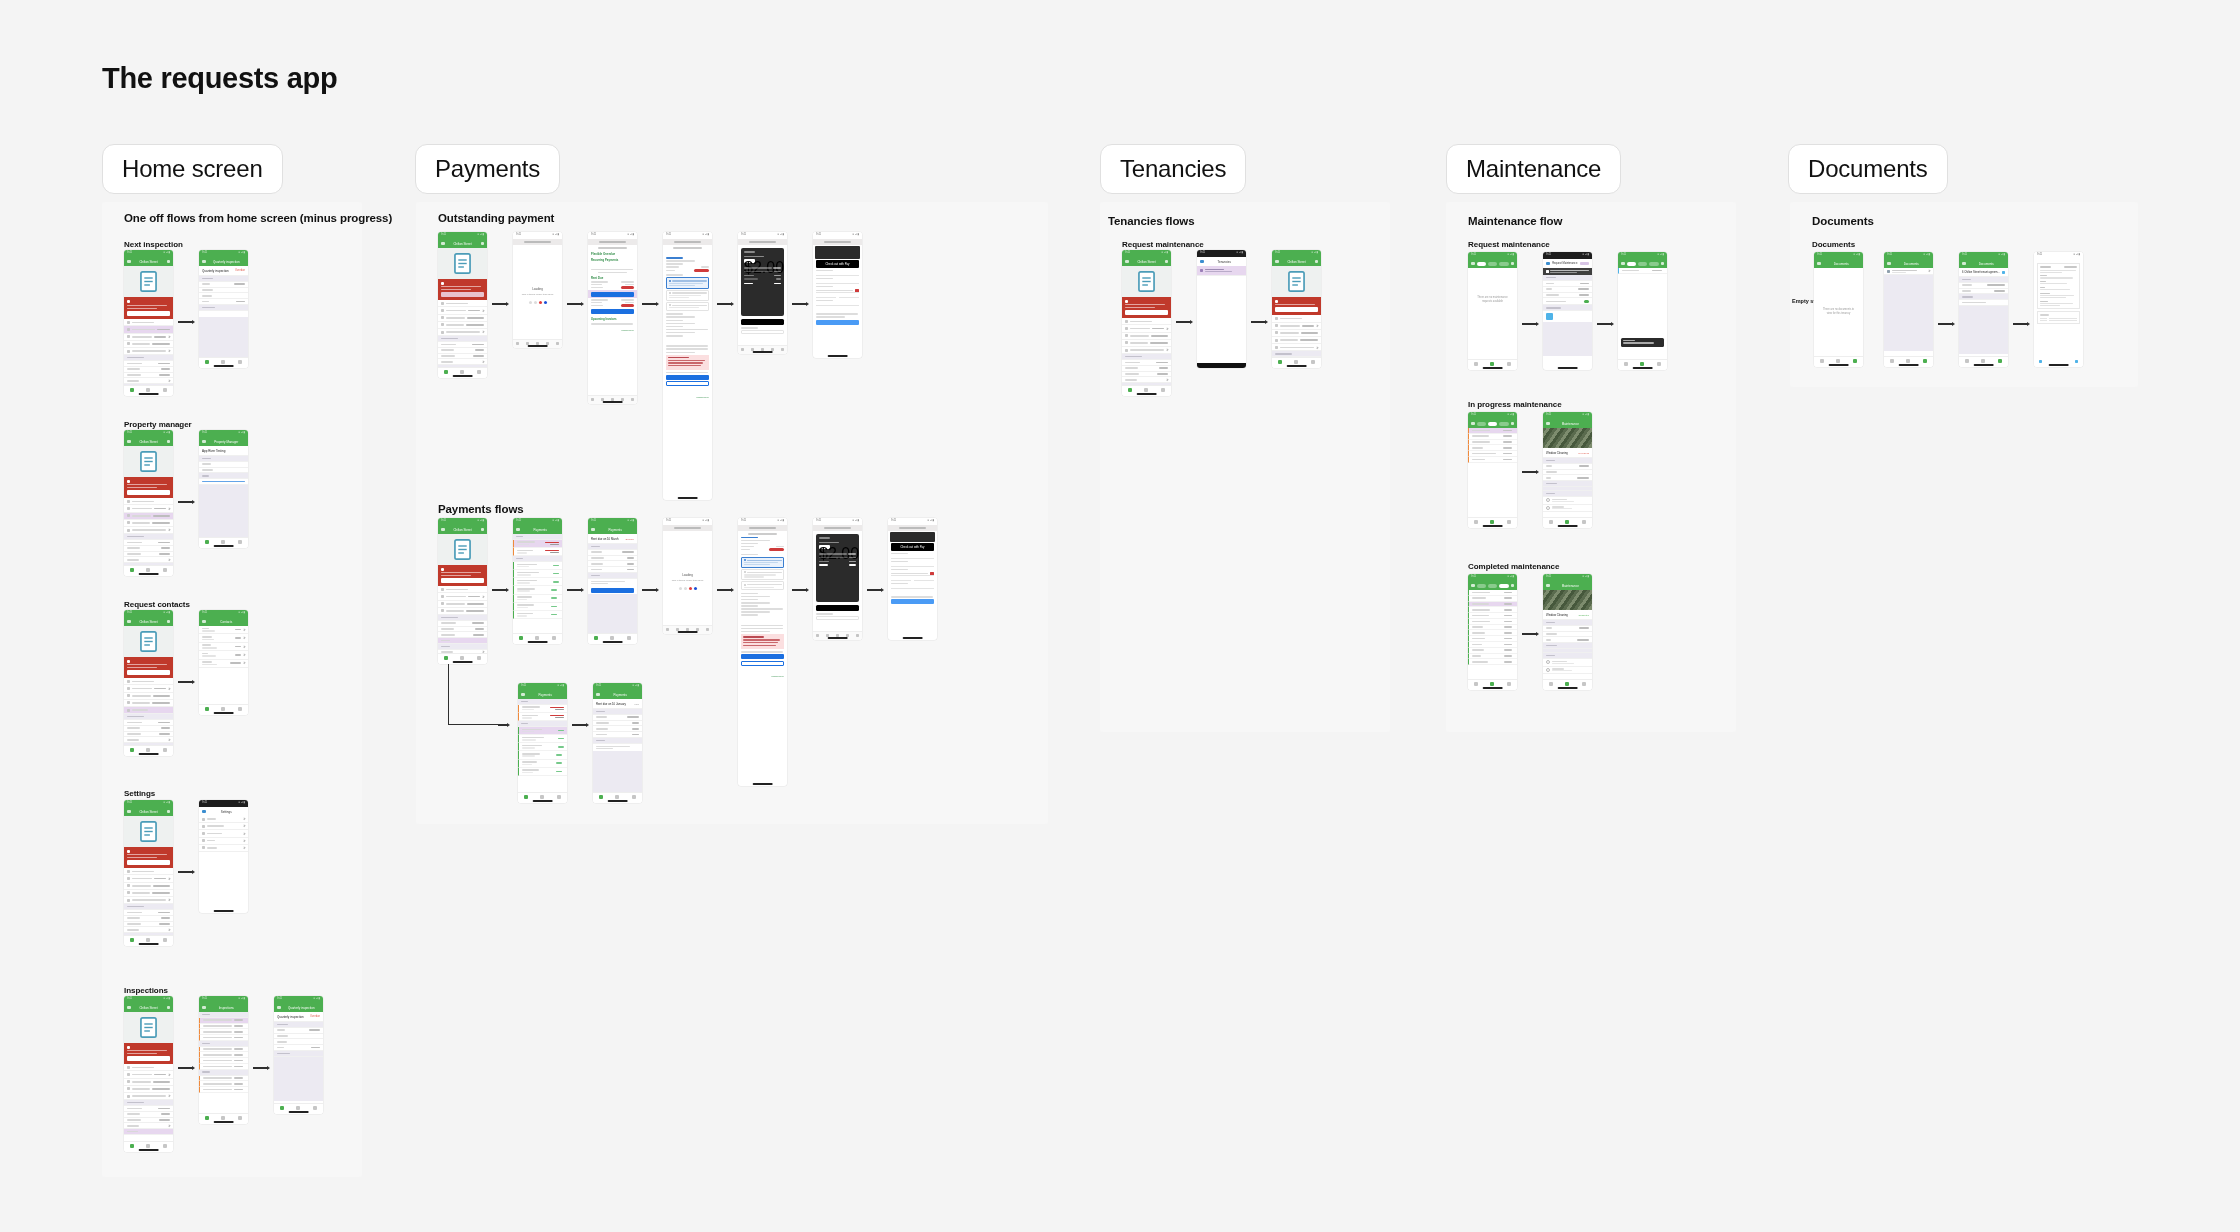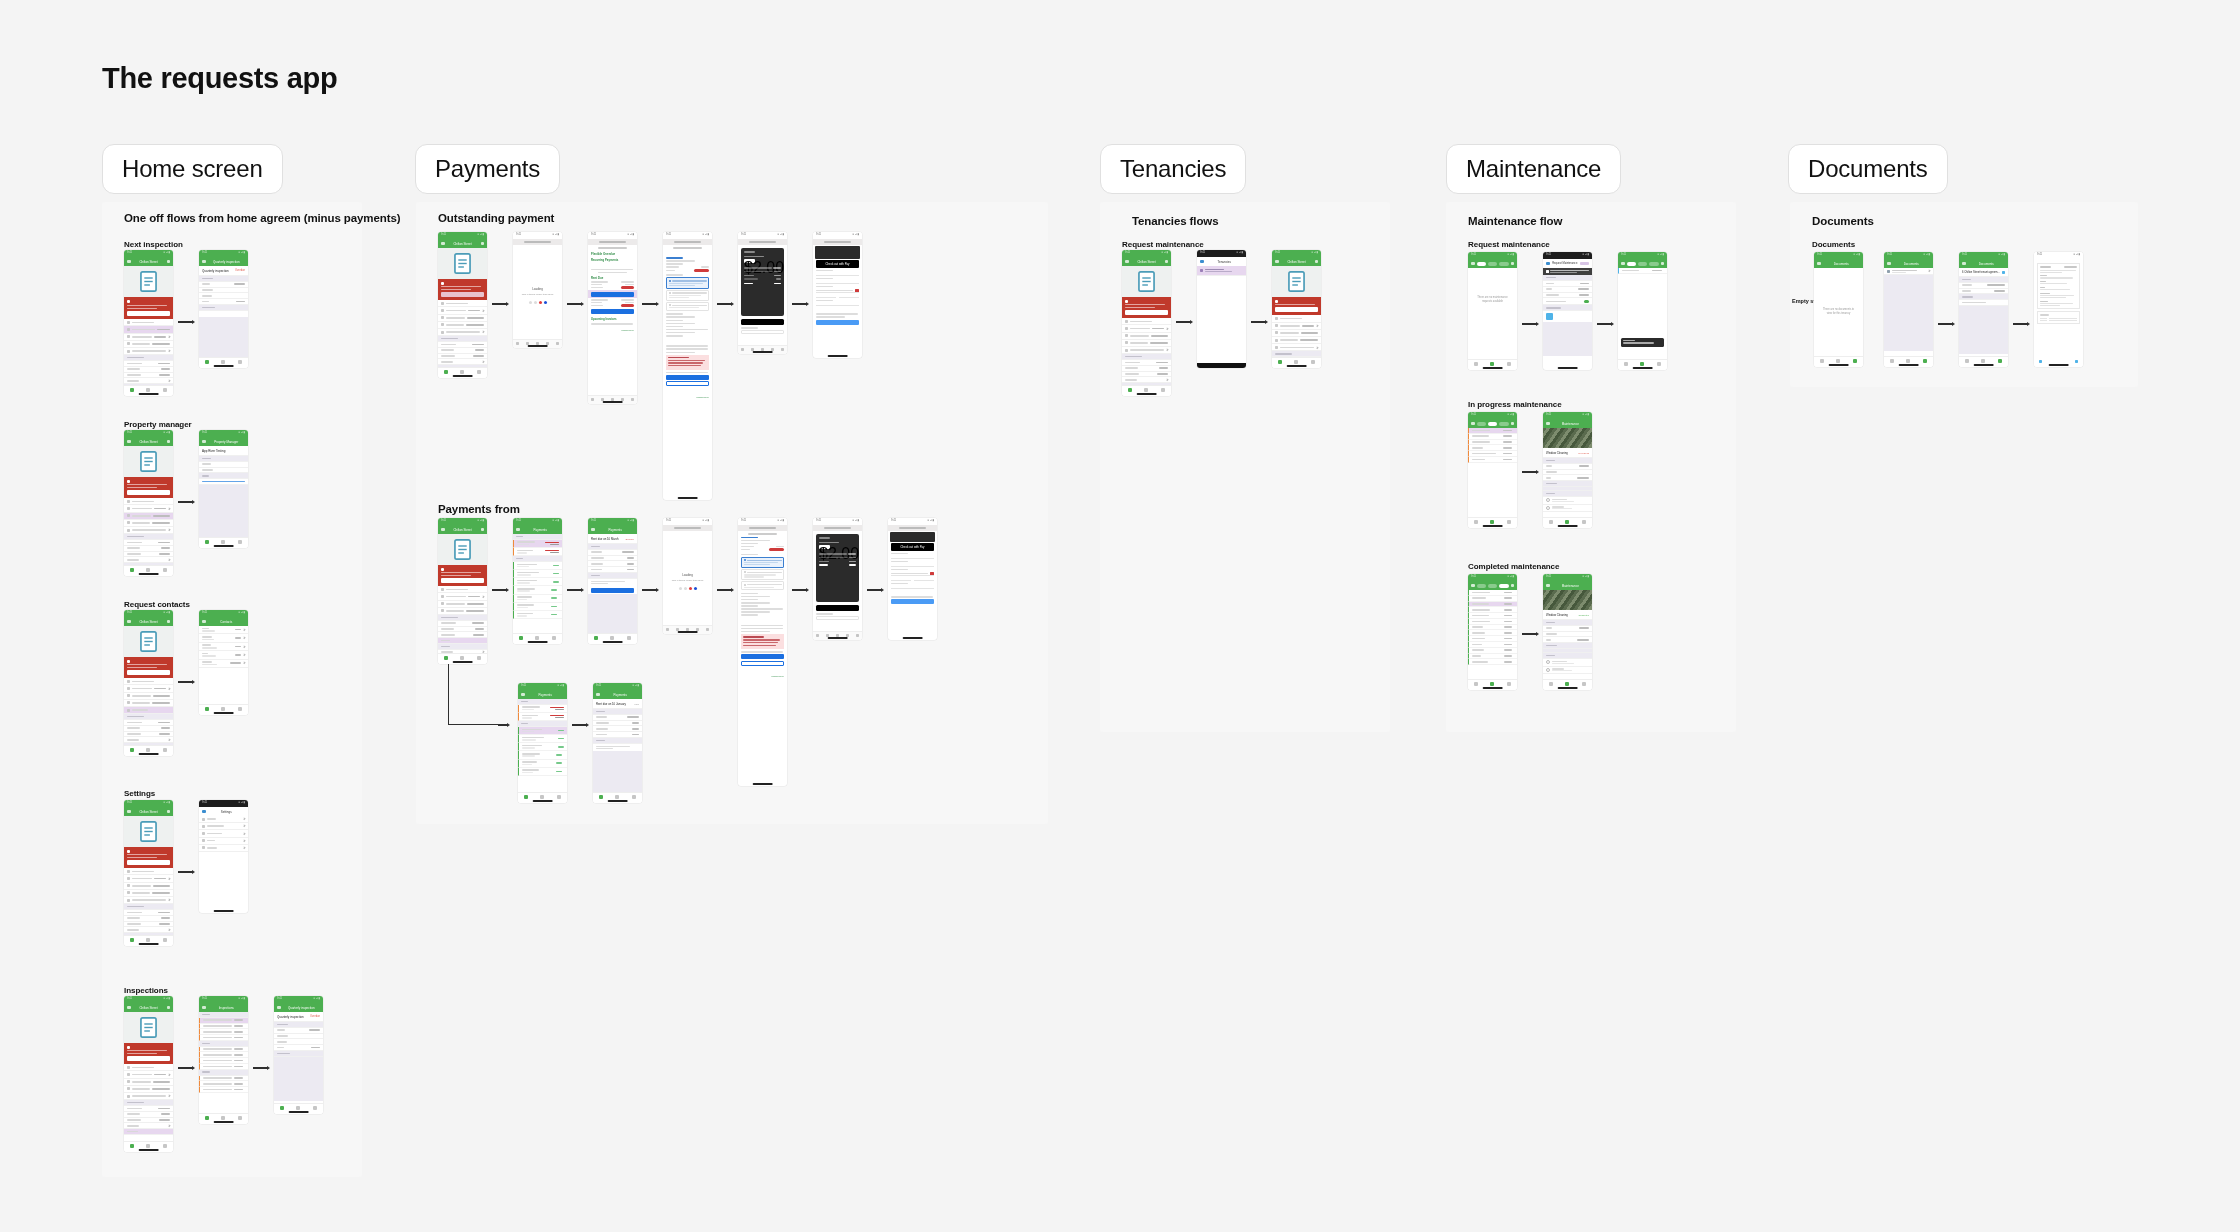--- a/index.html
+++ b/index.html
@@ -216,21 +216,21 @@
     <span>Tenancies</span>
   </div>
   <div class="chip" style="left:1446px; top:144px;">
     <span>Maintenance</span>
   </div>
   <div class="chip" style="left:1788px; top:144px;">
     <span>Documents</span>
   </div>
 
   <div class="panel" style="left:102px; top:202px; width:260px; height:975px;"></div>
-  <div class="panel-title" style="left:124px; top:212px;">One off flows from home agreem (minus payments)</div>
+  <div class="panel-title" style="left:124px; top:212px;">One off flows from home screen (minus progress)</div>
 
   <div class="group-title" style="left:124px; top:240px;">Next inspection</div>
   <div class="phone" style="left:124px; top:250px; width:49px; height:146px;">
     <div class="ph-status st-green">
         <span class="t">9:41</span>
         <span class="r">≡ ⊿ ▮</span>
       </div>
     <div class="ph-appbar ab-green">
         <span class="ab-ico"></span>
         <span class="ab-title">Chilton Street</span>
@@ -1358,21 +1358,21 @@
     <div class="tline l"></div>
     <div class="tline m"></div>
     <div class="bluebtn"></div>
     <div style="display:flex;justify-content:space-between;padding:1px 4px;font-size:2.2px;color:#3b7fd0">
         <span>&nbsp;</span>
         <span>&nbsp;</span>
       </div>
     <span class="homebar"></span>
   </div>
 
-  <div class="panel-title" style="left:438px; top:503px;">Payments from</div>
+  <div class="panel-title" style="left:438px; top:503px;">Payments flows</div>
 
   <div class="phone" style="left:438px; top:518px; width:49px; height:146px;">
     <div class="ph-status st-green">
         <span class="t">9:41</span>
         <span class="r">≡ ⊿ ▮</span>
       </div>
     <div class="ph-appbar ab-green">
         <span class="ab-ico"></span>
         <span class="ab-title">Chilton Street</span>
         <span class="ab-ico"></span>
@@ -1946,21 +1946,21 @@
     <div class="fill" style="height:48px"></div>
     <div class="tabbar">
         <i class="tb on"></i>
         <i class="tb"></i>
         <i class="tb"></i>
         <span class="homebar"></span>
       </div>
   </div>
 
   <div class="panel" style="left:1100px; top:202px; width:290px; height:530px;"></div>
-  <div class="panel-title" style="left:1132px; top:215px;">Tenancies flows</div>
+  <div class="panel-title" style="left:1108px; top:215px;">Tenancies flows</div>
   <div class="group-title" style="left:1122px; top:240px;">Request maintenance</div>
 
   <div class="phone" style="left:1122px; top:250px; width:49px; height:146px;">
     <div class="ph-status st-green">
         <span class="t">9:41</span>
         <span class="r">≡ ⊿ ▮</span>
       </div>
     <div class="ph-appbar ab-green">
         <span class="ab-ico"></span>
         <span class="ab-title">Chilton Street</span>

